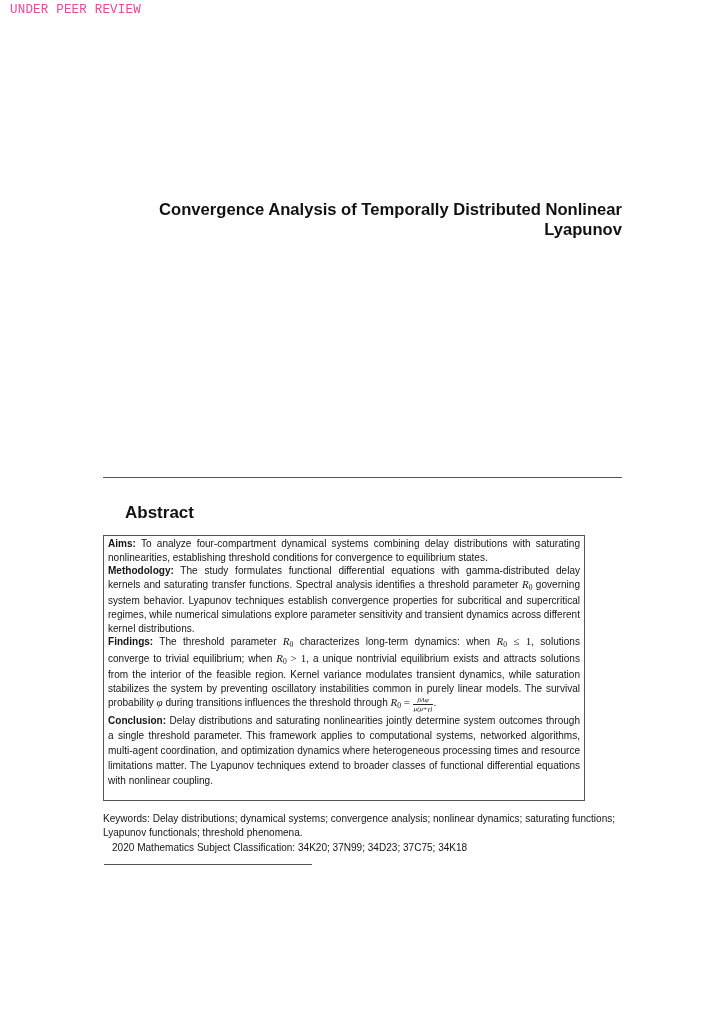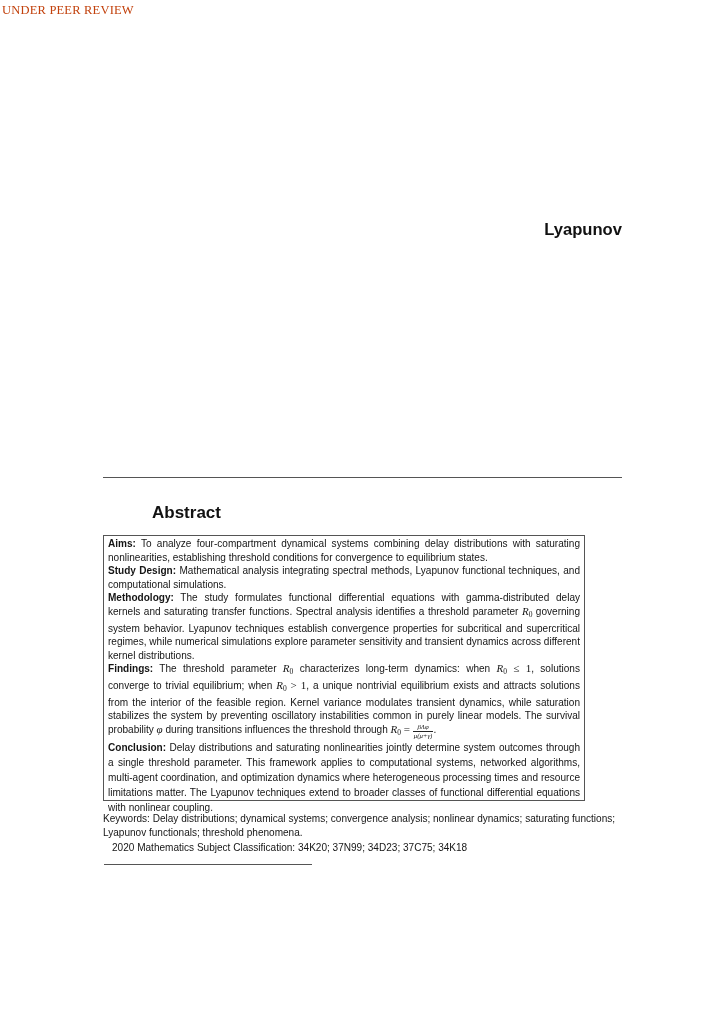--- a/index.html
+++ b/index.html
@@ -10,26 +10,26 @@
     body {
       width: 724px;
       height: 1024px;
       position: relative;
       overflow: hidden;
       color: #111;
       font-family: "Liberation Sans", sans-serif;
     }
     .watermark {
       position: absolute;
-      left: 2px;
+      left: 10px;
       top: 3px;
-      font-family: Liberation Serif, serif;
+      font-family: Liberation Mono, monospace;
       font-size: 12.5px;
       letter-spacing: 0.2px;
-      color: #c2410c;
+      color: #ec4899;
     }
     .title {
       position: absolute;
       left: 120px;
       top: 200px;
       width: 502px;
       text-align: right;
       font-family: "Liberation Sans", sans-serif;
       font-weight: bold;
       font-size: 16.6px;
@@ -44,21 +44,20 @@
       height: 0;
       border-top: 1px solid #555;
     }
     .abstract-heading {
       position: absolute;
       left: 125px;
       top: 503px;
       font-weight: bold;
       font-size: 17px;
       color: #111;
-      margin-left: 27px;
     }
     .abstract-box {
       position: absolute;
       left: 103px;
       top: 535px;
       width: 472px;
       height: 263px;
       border: 1px solid #555;
       padding: 1px 4px 0 4px;
       font-size: 10.05px;
@@ -110,34 +109,31 @@
       height: 0;
       border-top: 1px solid #555;
     }
   </style>
 </head>
 <body>
 
 <div class="watermark">UNDER PEER REVIEW</div>
 
 <div class="title">
-  <br>
+  <span>Convergence Analysis of Temporally Distributed Nonlinear</span><br>
   <span>Lyapunov</span>
 </div>
 
 <div class="rule-top"></div>
 
 <div class="abstract-heading">Abstract</div>
 
 <div class="abstract-box">
   <p class="sec">
     <span class="lbl">Aims:</span><span> To analyze four-compartment dynamical systems combining delay distributions with saturating nonlinearities, establishing threshold conditions for convergence to equilibrium states.</span>
-  </p>
-  <p class="sec">
-    <span class="lbl">Study Design:</span><span> Mathematical analysis integrating spectral methods, Lyapunov functional techniques, and computational simulations.</span>
   </p>
   <p class="sec">
     <span class="lbl">Methodology:</span><span> The study formulates functional differential equations with gamma-distributed delay kernels and saturating transfer functions.  Spectral analysis identifies a threshold parameter </span><span class="math"><span>R</span><sub>0</sub></span><span> governing system behavior. Lyapunov techniques establish convergence properties for subcritical and supercritical regimes, while numerical simulations explore parameter sensitivity and transient dynamics across different kernel distributions.</span>
   </p>
   <p class="sec">
     <span class="lbl">Findings:</span><span> The threshold parameter </span><span class="math"><span>R</span><sub>0</sub></span><span> characterizes long-term dynamics: when </span><span class="math"><span>R</span><sub>0</sub><span style="font-style:normal"> ≤ 1</span></span><span>, solutions converge to trivial equilibrium; when </span><span class="math"><span>R</span><sub>0</sub><span style="font-style:normal"> &gt; 1</span></span><span>, a unique nontrivial equilibrium exists and attracts solutions from the interior of the feasible region.  Kernel variance modulates transient dynamics, while saturation stabilizes the system by preventing oscillatory instabilities common in purely linear models. The survival probability </span><span class="math">φ</span><span> during transitions influences the threshold through </span><span class="math"><span>R</span><sub>0</sub><span style="font-style:normal"> = </span><span class="frac"><span class="num">βΛφ</span><span class="den">μ(μ+γ)</span></span></span><span>.</span>
   </p>
   <p class="sec concl">
     <span class="lbl">Conclusion:</span><span> Delay distributions and saturating nonlinearities jointly determine system outcomes through a single threshold parameter. This framework applies to computational systems, networked algorithms, multi-agent coordination, and optimization dynamics where heterogeneous processing times and resource limitations matter.  The Lyapunov techniques extend to broader classes of functional differential equations with nonlinear coupling.</span>
   </p>

